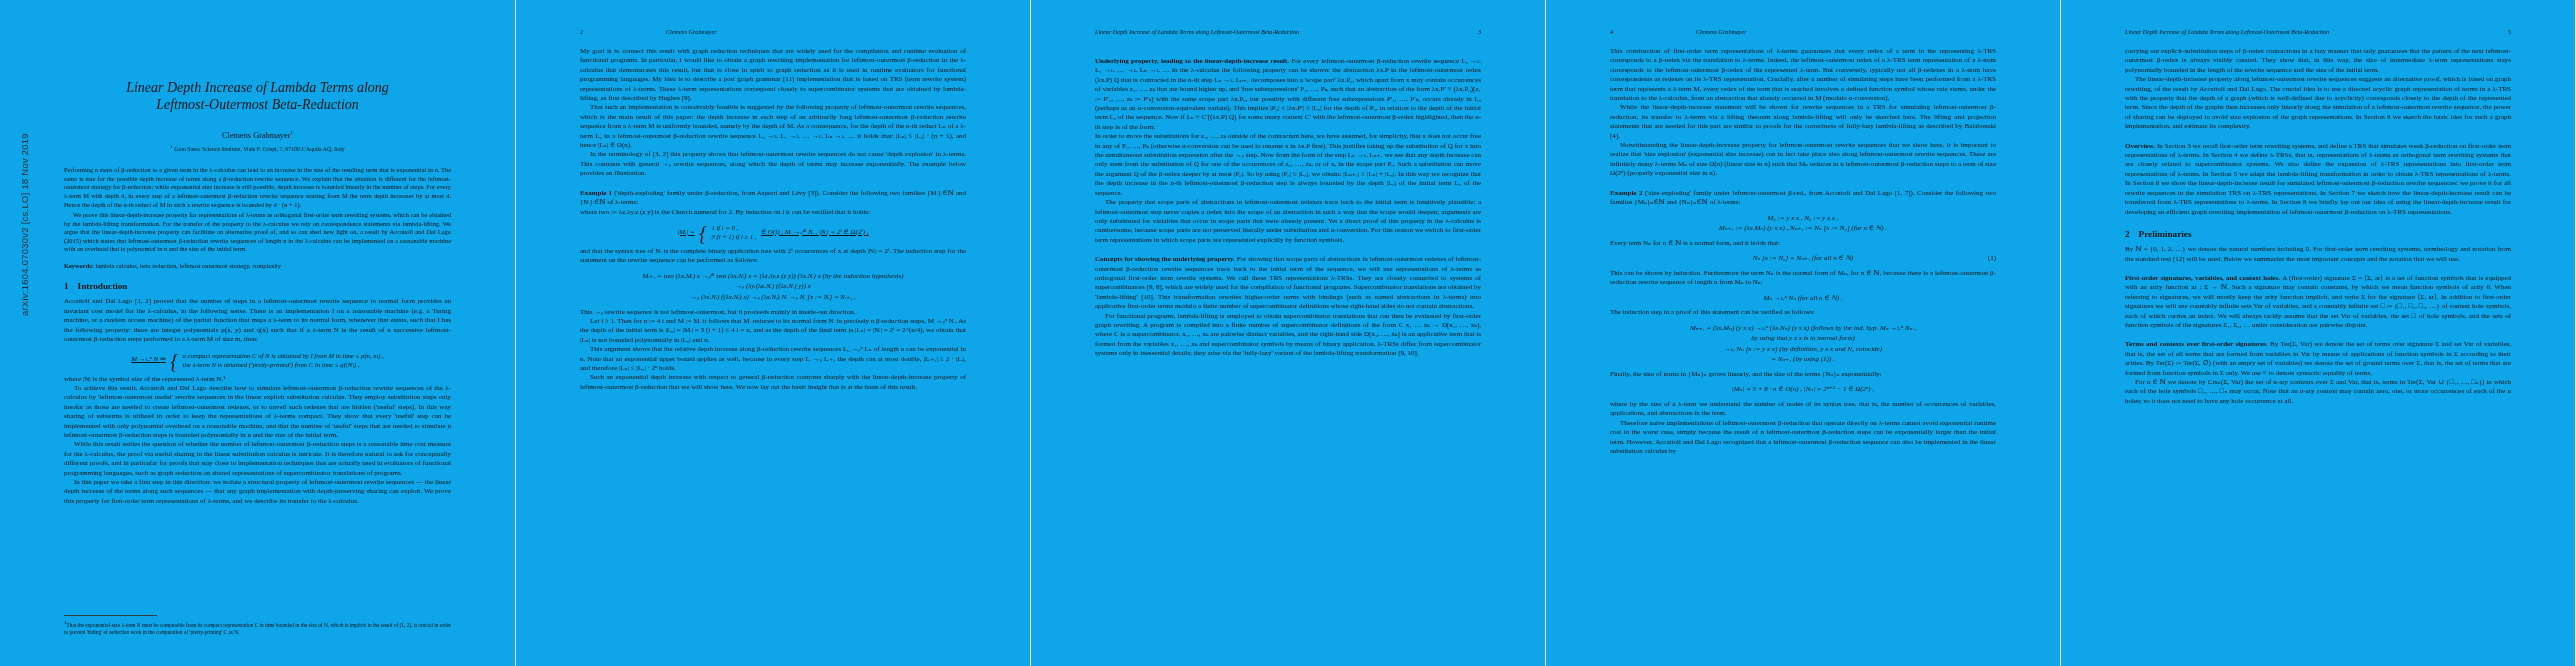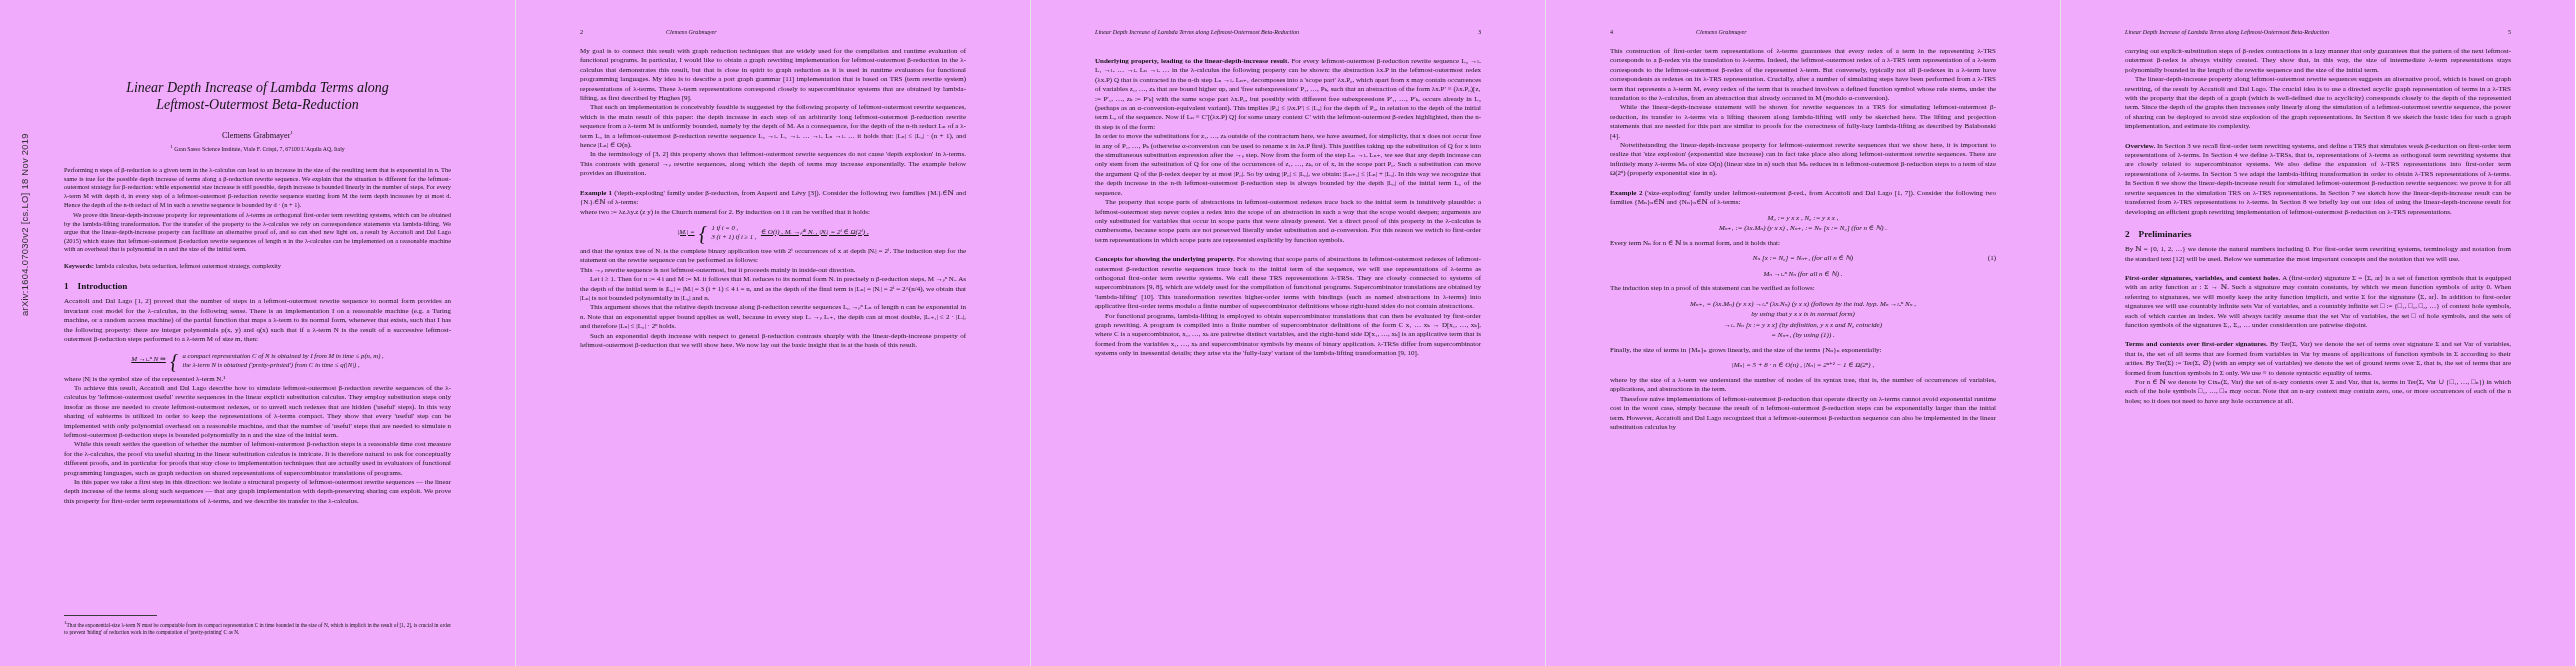--- a/index.html
+++ b/index.html
@@ -1,19 +1,19 @@
 <!DOCTYPE html>
 <html style="font-size:9px"><head>
 <meta charset="utf-8">
 <style>
   * { margin:0; padding:0; box-sizing:border-box; }
   html,body { background:#f6f6f6; }
   body { font-family:"Liberation Serif","DejaVu Serif",serif; color:#151515; }
   .canvas { position:relative; width:2576px; height:667px; display:flex; background:#ffffff; }
-  .page { position:relative; width:515px; height:667px; background:#f0abfc; overflow:hidden; flex:0 0 auto; }
+  .page { position:relative; width:515px; height:667px; background:#0ea5e9; overflow:hidden; flex:0 0 auto; }
   .page + .page { border-left:0.6px solid #e4e4e4; }
 
   
   .runhead { position:absolute; top:29px; left:64px; right:64px; font-size:6.1px; display:flex; align-items:baseline; color:#141414; }
   .rh-num { font-style:normal; }
   .rh-author { font-style:italic; margin-left:83px; }
   .rh-title { font-style:italic; }
   .rh-num.right { margin-left:auto; }
 
   .content { position:absolute; left:64px; right:64px; top:0; }
@@ -110,20 +110,25 @@
           <div class="math brace">
             <span class="mpre">|Mᵢ| =</span>
             <span class="bigbrace">{</span>
             <span class="blines">
               <span>1   if i = 0 ,</span>
               <span>3 (i + 1)   if i ≥ 1 ,</span>
             </span>
             <span class="mpost">∈ O(i) ,        Mᵢ →ᵦ⁴ⁱ Nᵢ ,        |Nᵢ| = 2ⁱ ∈ Ω(2ⁱ) ,</span>
           </div>
           <p class="para noindent">and that the syntax tree of Nᵢ is the complete binary application tree with 2ⁱ occurrences of x at depth |Nᵢ| = 2ⁱ. The induction step for the statement on the rewrite sequence can be performed as follows:</p>
+          <div class="math">
+            <div class="mline">Mᵢ₊₁ = two (λx.Mᵢ) x →ᵦ⁴ⁱ two (λx.Nᵢ) x = (λz.λy.z (z y)) (λx.Nᵢ) x      (by the induction hypothesis)</div>
+            <div class="mline">→ᵦ (λy.(λx.Nᵢ) ((λx.Nᵢ) y)) x</div>
+            <div class="mline">→ᵦ (λx.Nᵢ) ((λx.Nᵢ) x) →ᵦ (λx.Nᵢ) Nᵢ →ᵦ Nᵢ [x := Nᵢ] = Nᵢ₊₁ .</div>
+          </div>
           <p class="para noindent">This →ᵦ rewrite sequence is not leftmost-outermost, but it proceeds mainly in inside-out direction.</p>
           <p class="para">Let i ≥ 1. Then for n := 4 i and M := Mᵢ it follows that Mᵢ reduces to its normal form Nᵢ in precisely n β-reduction steps, M →ᵦⁿ Nᵢ. As the depth of the initial term is |L₀| = |Mᵢ| = 3 (i + 1) ≤ 4 i = n, and as the depth of the final term is |Lₙ| = |Nᵢ| = 2ⁱ = 2^(n/4), we obtain that |Lₙ| is not bounded polynomially in |L₀| and n.</p>
           <p class="para">This argument shows that the relative depth increase along β-reduction rewrite sequences L₀ →ᵦⁿ Lₙ of length n can be exponential in n. Note that an exponential upper bound applies as well, because in every step Lᵢ →ᵦ Lᵢ₊₁ the depth can at most double, |Lᵢ₊₁| ≤ 2 · |Lᵢ|, and therefore |Lₙ| ≤ |L₀| · 2ⁿ holds.</p>
           <p class="para">Such an exponential depth increase with respect to general β-reduction contrasts sharply with the linear-depth-increase property of leftmost-outermost β-reduction that we will show here. We now lay out the basic insight that is at the basis of this result.</p>
         </div>
     </div>
   </div>
 
   <div class="page">
     <div class="runhead">
@@ -154,20 +159,21 @@
           <p class="para runin"><span class="lead">Example 2 </span><span class="ital">('size-exploding' family under leftmost-outermost β-red., from Accattoli and Dal Lago [1, 7]). </span>Consider the following two families {Mₙ}ₙ∈ℕ and {Nₙ}ₙ∈ℕ of λ-terms:</p>
           <div class="math">
             <div class="mline">M₀ := y x x ,          N₀ := y x x ,</div>
             <div class="mline">Mₙ₊₁ := (λx.Mₙ) (y x x) ,          Nₙ₊₁ := Nₙ [x := N₀]   (for n ∈ ℕ) .</div>
           </div>
           <p class="para noindent">Every term Nₙ for n ∈ ℕ is a normal form, and it holds that:</p>
           <div class="math tagged">
             <div class="mline">Nₙ [x := N₀] = Nₙ₊₁   (for all n ∈ ℕ)</div>
             <span class="mtag">(1)</span>
           </div>
+          <p class="para noindent">This can be shown by induction. Furthermore the term Nₙ is the normal form of Mₙ, for n ∈ ℕ, because there is a leftmost-outermost β-reduction rewrite sequence of length n from Mₙ to Nₙ:</p>
           <div class="math">
             <div class="mline">Mₙ →ₗₒⁿ Nₙ   (for all n ∈ ℕ) .</div>
           </div>
           <p class="para noindent">The induction step in a proof of this statement can be verified as follows:</p>
           <div class="math">
             <div class="mline">Mₙ₊₁ = (λx.Mₙ) (y x x) →ₗₒⁿ (λx.Nₙ) (y x x)      (follows by the ind. hyp. Mₙ →ₗₒⁿ Nₙ ,</div>
             <div class="mline">by using that y x x is in normal form)</div>
             <div class="mline">→ₗₒ Nₙ [x := y x x]      (by definition, y x x and N₀ coincide)</div>
             <div class="mline">= Nₙ₊₁      (by using (1)) .</div>
           </div>

